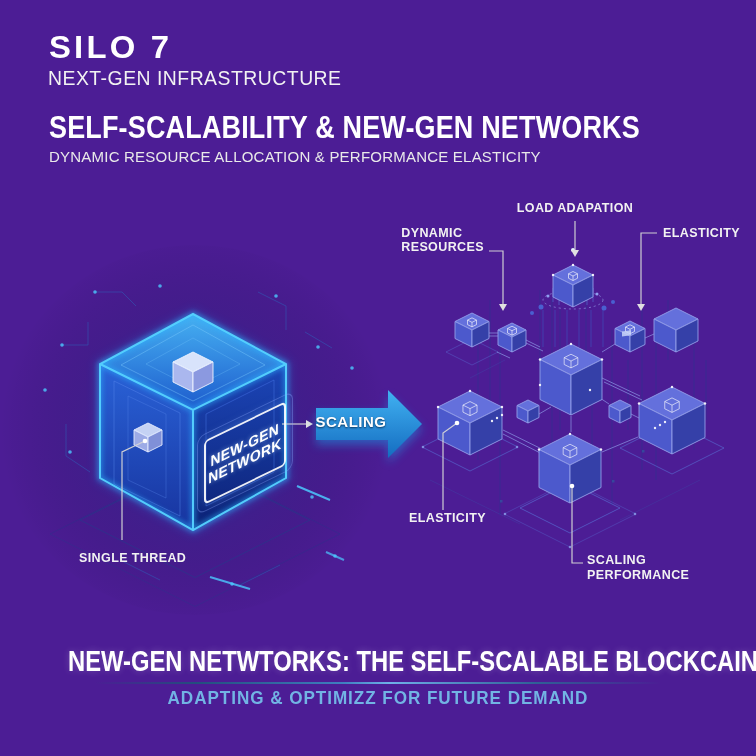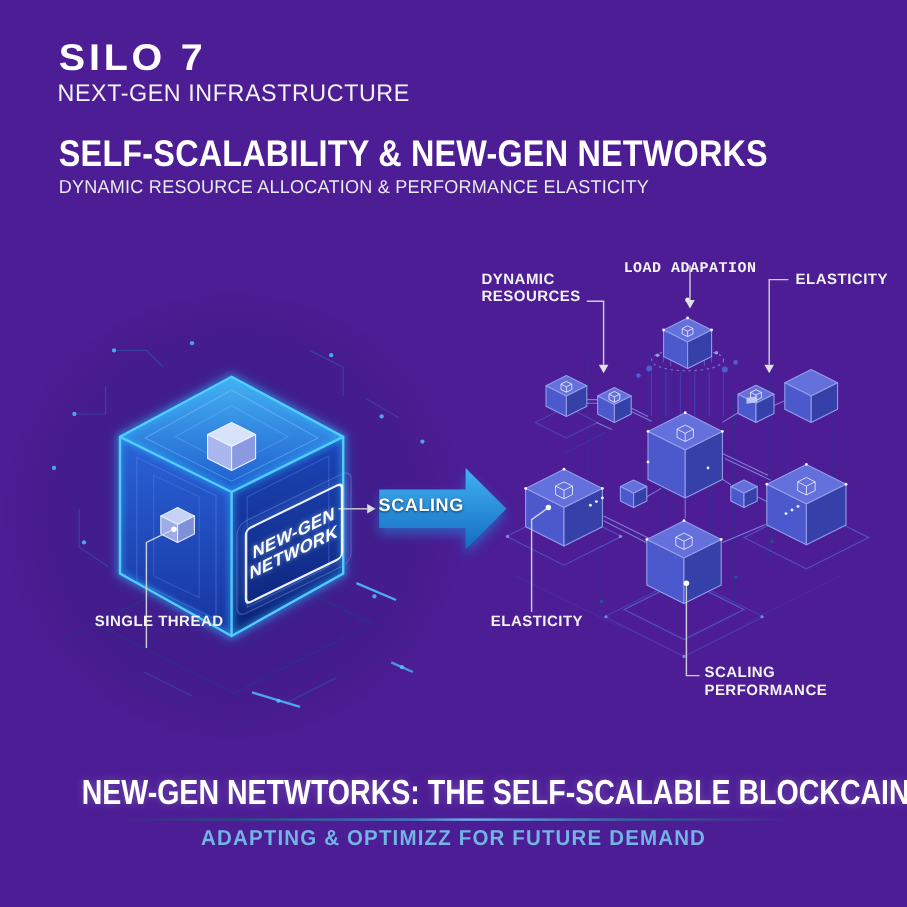--- a/index.html
+++ b/index.html
@@ -10,24 +10,24 @@
   .brand-title{left:49px;top:30px;font-size:31px;font-weight:bold;letter-spacing:3px;
                transform:scaleX(1.06);transform-origin:left center;white-space:nowrap;}
   .brand-subtitle{left:48px;top:67px;font-size:20px;font-weight:400;letter-spacing:.5px;
                color:#f2f2f2;transform:scaleX(.97);transform-origin:left center;white-space:nowrap;}
   .heading{left:49px;top:110px;font-size:31px;font-weight:bold;letter-spacing:.2px;
                transform:scaleX(.87);transform-origin:left center;white-space:nowrap;}
   .subheading{left:49px;top:148px;font-size:15.5px;font-weight:400;letter-spacing:.2px;
                color:#e9e9e9;transform:scaleX(.97);transform-origin:left center;white-space:nowrap;}
   .lbl{font-size:12.5px;font-weight:bold;letter-spacing:.4px;color:#f2f2f2;
        line-height:13.5px;white-space:pre-line;}
-  .lbl-load{left:475px;top:218px;width:200px;text-align:center;font-family:Liberation Mono, monospace;}
+  .lbl-load{left:475px;top:202px;width:200px;text-align:center;}
   .lbl-dynres{right:272px;top:227px;}
   .lbl-elas-top{left:663px;top:227px;}
-  .lbl-single{left:79px;top:512px;}
+  .lbl-single{left:79px;top:552px;}
   .lbl-elas-bot{left:409px;top:512px;}
   .lbl-scalperf{left:587px;top:553px;line-height:15px;}
   .arrow-label{left:314px;top:413px;width:74px;text-align:center;font-size:15px;font-weight:bold;
        letter-spacing:.5px;color:#fff;text-shadow:0 1px 2px rgba(0,30,60,.8);}
   .panel{left:204px;top:421px;width:78px;height:60px;transform:skewY(-26deg);
        border:2px solid rgba(255,255,255,.92);border-radius:5px;display:flex;align-items:center;
        justify-content:center;box-shadow:0 0 10px rgba(120,180,255,.35);}
   .panel::before{content:"";position:absolute;inset:-9px;border:1px solid rgba(140,170,255,.35);
        border-radius:8px;}
   .panel-text{font-size:15px;font-weight:bold;line-height:16px;text-align:center;

